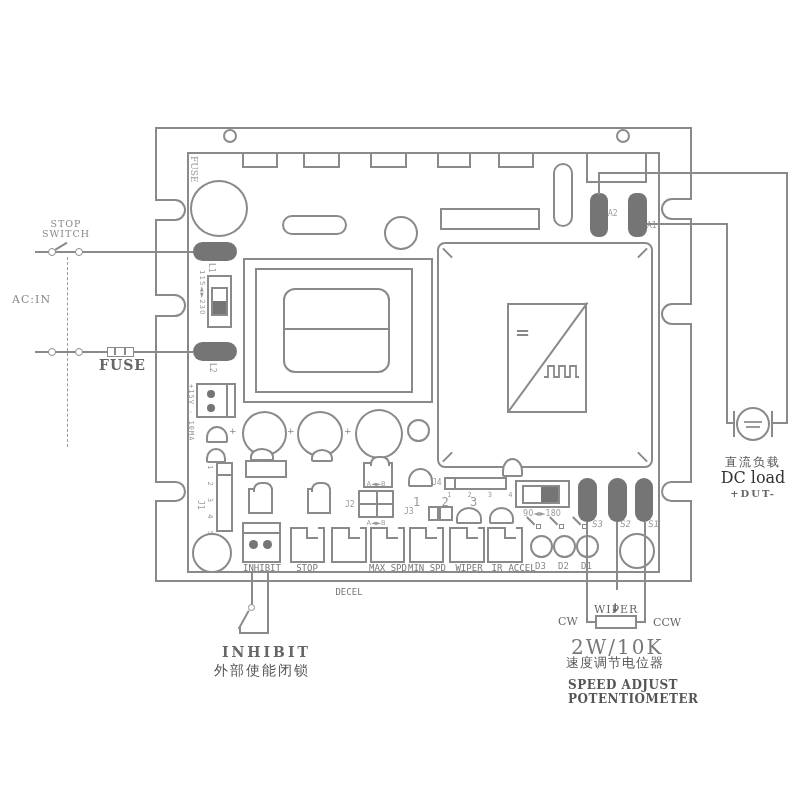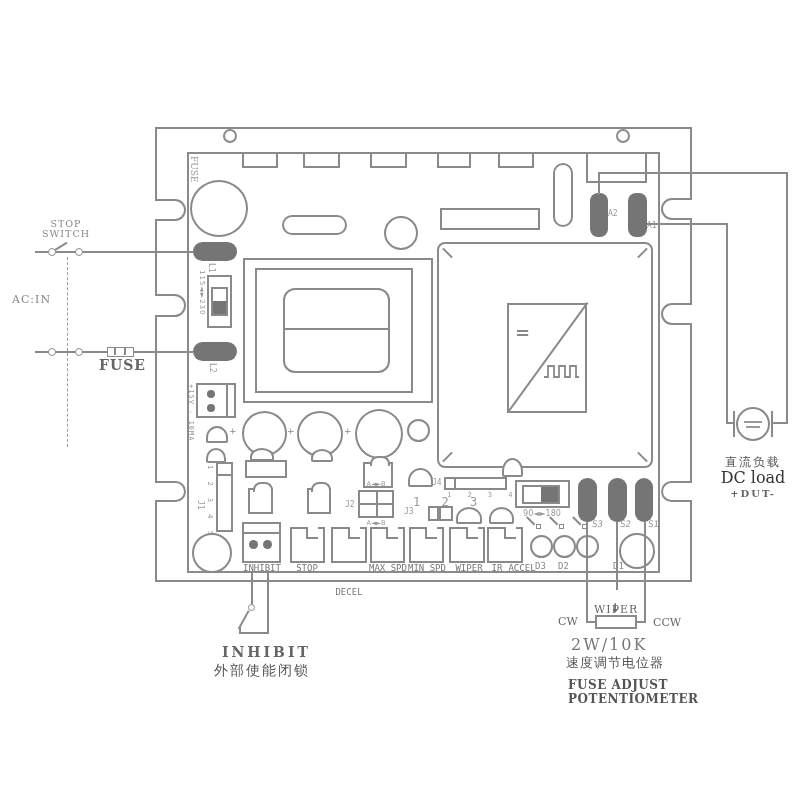--- a/index.html
+++ b/index.html
@@ -215,21 +215,21 @@
   <div class="ab ringt" style="left:553px;top:535px;width:23px;height:23px;"></div>
   <div class="ab ringt" style="left:576px;top:535px;width:23px;height:23px;"></div>
   <div class="ab" style="left:527px;top:516px;width:11px;height:1.5px;background:#8a8a8a;transform:rotate(45deg);transform-origin:left center;"></div>
   <div class="ab" style="left:550px;top:516px;width:11px;height:1.5px;background:#8a8a8a;transform:rotate(45deg);transform-origin:left center;"></div>
   <div class="ab" style="left:573px;top:516px;width:11px;height:1.5px;background:#8a8a8a;transform:rotate(45deg);transform-origin:left center;"></div>
   <div class="ab bd15" style="left:536px;top:524px;width:5px;height:5px;"></div>
   <div class="ab bd15" style="left:559px;top:524px;width:5px;height:5px;"></div>
   <div class="ab bd15" style="left:582px;top:524px;width:5px;height:5px;"></div>
   <div class="ab lbl" style="left:535px;top:562px;font-size:9px;color:#888;">D3</div>
   <div class="ab lbl" style="left:558px;top:562px;font-size:9px;color:#888;">D2</div>
-  <div class="ab lbl" style="left:581px;top:562px;font-size:9px;color:#888;margin-left:32px;">D1</div>
+  <div class="ab lbl" style="left:581px;top:562px;font-size:9px;color:#888;">D1</div>
 
   <div class="ab ringt" style="left:619px;top:533px;width:36px;height:36px;"></div>
 
   <div class="ab ring" style="left:192px;top:533px;width:40px;height:40px;"></div>
   <div class="ab bd" style="left:242px;top:522px;width:39px;height:41px;">
     <div class="ab" style="left:0;top:8px;width:35px;height:2px;background:#8a8a8a;"></div>
   </div>
   <div class="ab dot" style="left:249px;top:540px;width:9px;height:9px;"></div>
   <div class="ab dot" style="left:263px;top:540px;width:9px;height:9px;"></div>
 
@@ -268,18 +268,18 @@
   <div class="ab hl" style="left:239px;top:632px;width:30px;"></div>
   <div class="ab vl" style="left:267px;top:573px;height:61px;"></div>
   <div class="ab ser" style="left:222px;top:645px;font-size:14px;font-weight:bold;letter-spacing:3px;color:#666;">INHIBIT</div>
   <div class="ab sans" style="left:214px;top:663px;font-size:14px;letter-spacing:2px;color:#555;">外部使能闭锁</div>
 
   <div class="ab ser ctr" style="left:594px;top:592px;width:44px;font-size:11px;letter-spacing:1px;color:#666;margin-top:12px;">WIPER</div>
   <div class="ab sans" style="left:610px;top:602px;font-size:12px;font-weight:bold;color:#666;">↓</div>
   <div class="ab bd" style="left:595px;top:615px;width:42px;height:14px;"></div>
   <div class="ab ser" style="left:558px;top:616px;font-size:11px;color:#666;">CW</div>
   <div class="ab ser" style="left:653px;top:617px;font-size:11px;color:#666;">CCW</div>
-  <div class="ab ser" style="left:571px;top:637px;font-size:16px;letter-spacing:2px;color:#777;">2W/10K</div>
+  <div class="ab ser" style="left:571px;top:637px;font-size:20px;letter-spacing:2px;color:#777;">2W/10K</div>
   <div class="ab sans" style="left:566px;top:656px;font-size:13px;letter-spacing:1px;color:#555;">速度调节电位器</div>
-  <div class="ab ser" style="left:568px;top:679px;font-size:12px;font-weight:bold;letter-spacing:0.5px;color:#555;">FUSE ADJUST</div>
+  <div class="ab ser" style="left:568px;top:679px;font-size:12px;font-weight:bold;letter-spacing:0.5px;color:#555;">SPEED ADJUST</div>
   <div class="ab ser" style="left:568px;top:693px;font-size:12px;font-weight:bold;letter-spacing:0.5px;color:#555;">POTENTIOMETER</div>
 
 </div>
 
 </body></html>

